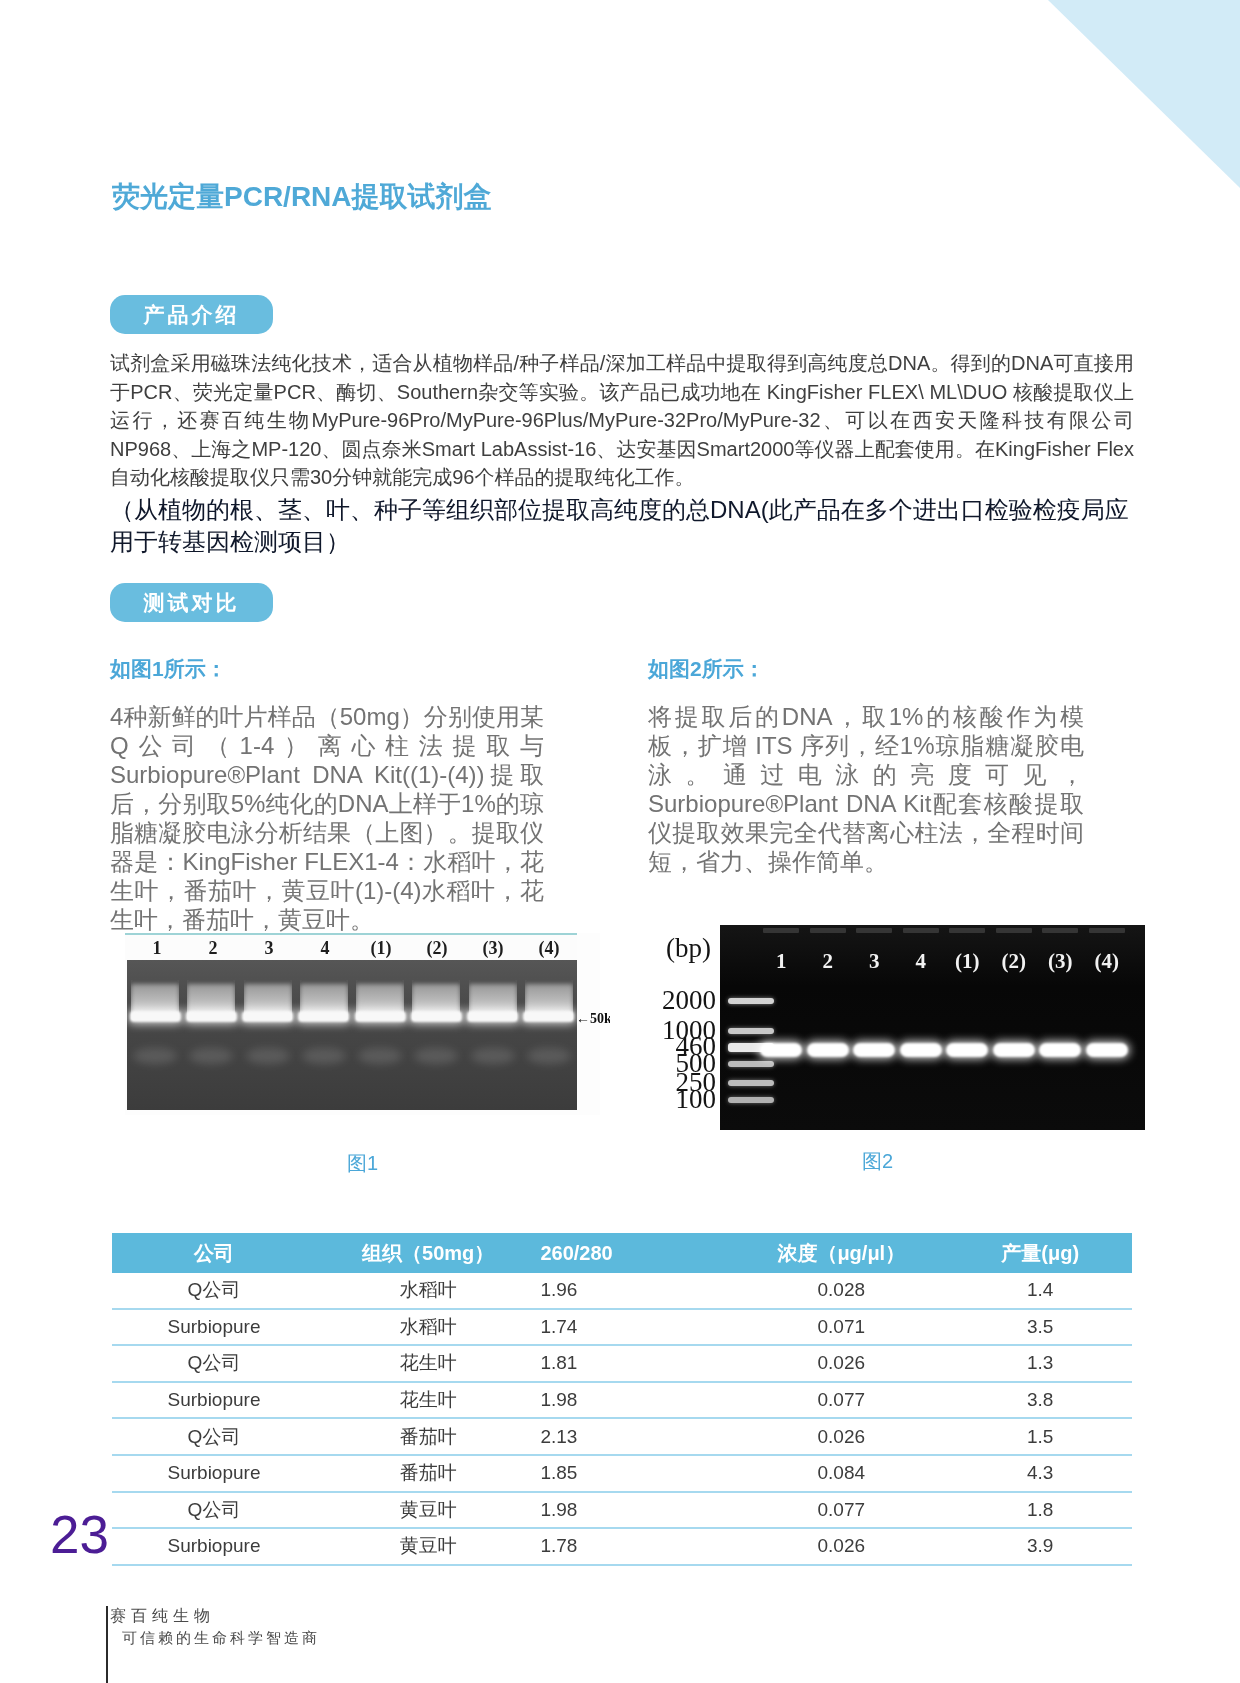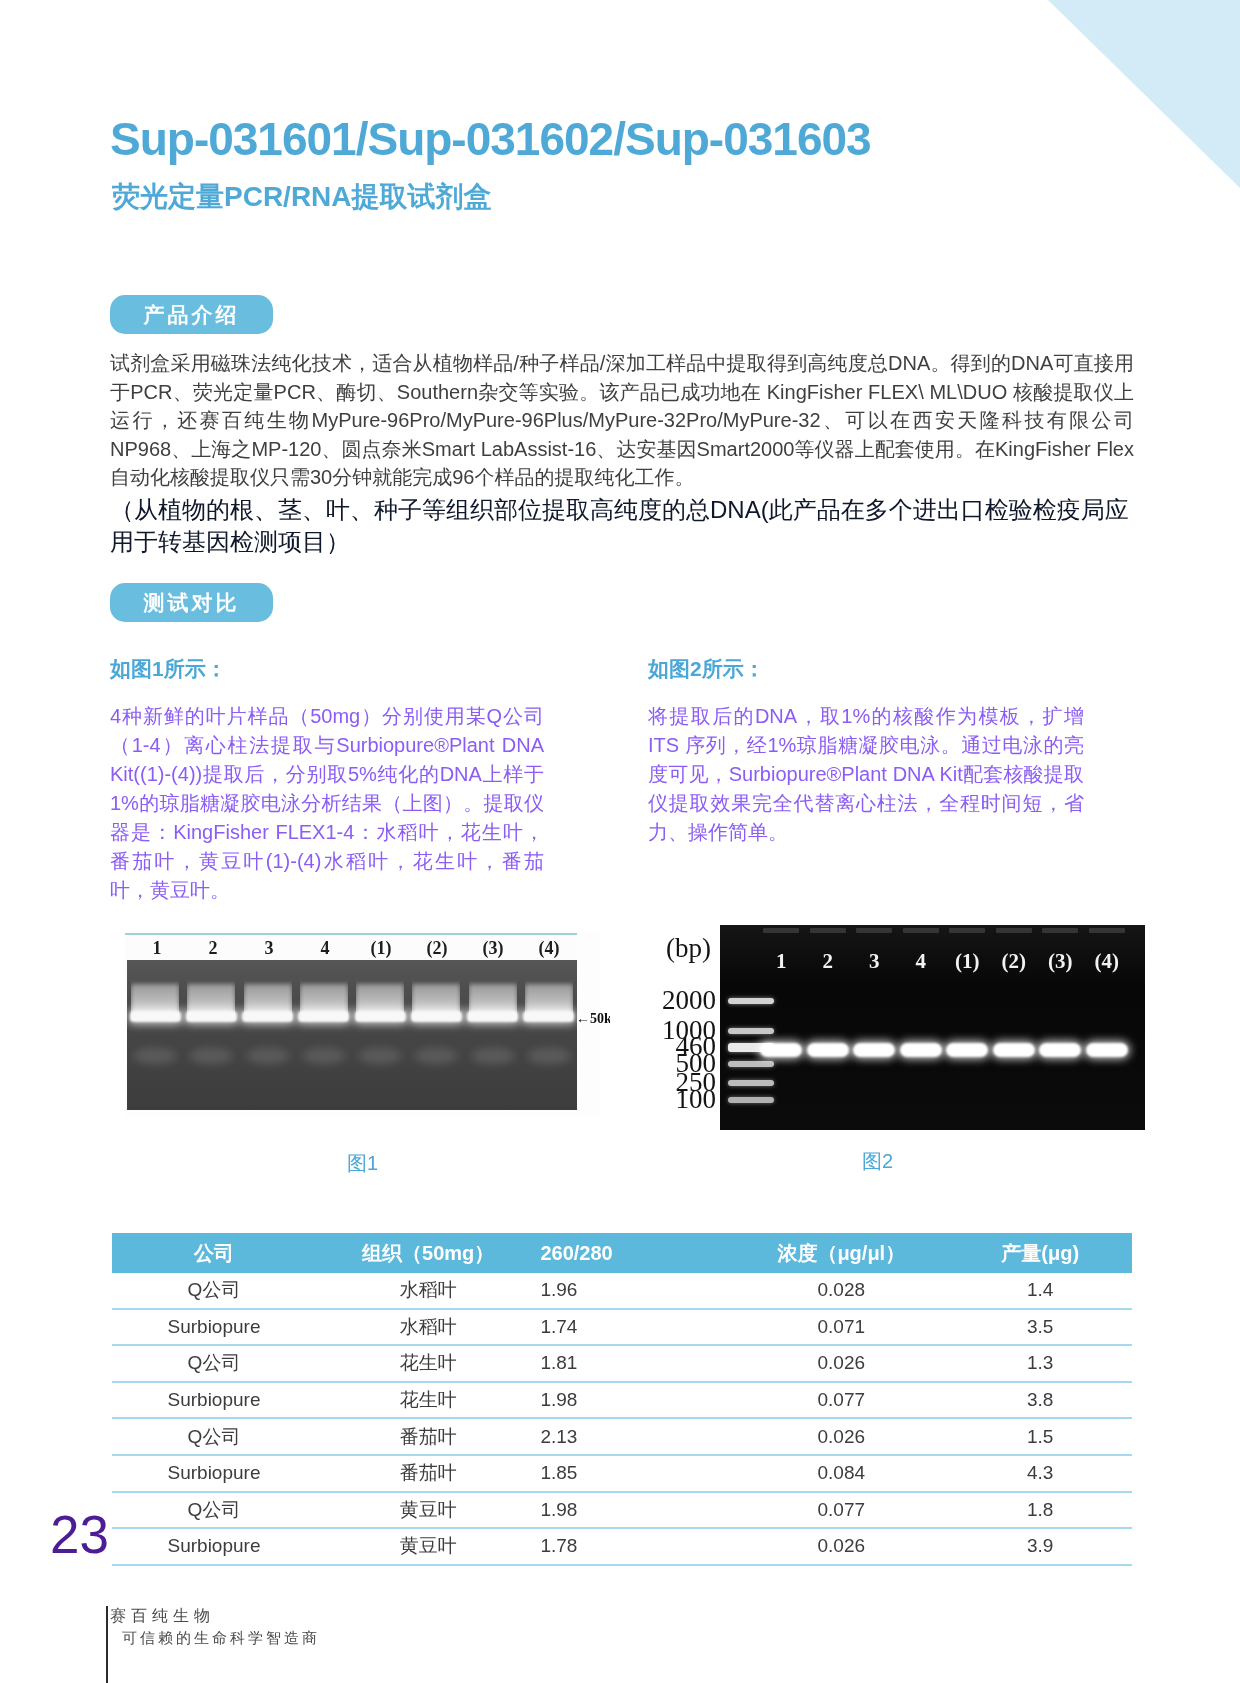--- a/index.html
+++ b/index.html
@@ -33,21 +33,21 @@
     font-size:20px; line-height:28.5px; text-align:justify; color:#3f3f3f;
   }
   .intro-note {
     position:absolute; left:110px; top:494px; width:1024px;
     font-size:24px; color:#0f172a;
   }
   .col { position:absolute; top:655px; }
   #col-left  { left:110px; width:434px; }
   #col-right { left:648px; width:436px; }
   .col-lead { font-size:21px; font-weight:bold; color:#4ba7d8; margin-bottom:19px; }
-  .col-body { font-size:20px; line-height:29px; text-align:justify; color:#8b5cf6; }
+  .col-body { font-size:24px; line-height:29px; text-align:justify; color:#737373; }
 
   
   #fig1 { position:absolute; left:125px; top:933px; width:475px; height:182px; background:#fdfdfd; }
   .f1-strip { position:absolute; left:0; top:0; width:452px; height:27px; background:#fcfcfc; border-top:2px solid #9ed3d6; }
   .f1-labels { position:absolute; left:4px; top:3px; width:448px; display:flex; }
   .f1-labels span { flex:1; text-align:center; font-family:"Liberation Serif",serif; font-weight:bold; font-size:18px; color:#1e1e1e; }
   .f1-gel {
     position:absolute; left:2px; top:27px; width:450px; height:150px;
     background:linear-gradient(180deg,#565656 0%,#484848 35%,#3c3c3c 100%);
   }
@@ -124,21 +124,20 @@
   .footer-rule { position:absolute; left:106px; top:1606px; width:2px; height:77px; background:#2b2b2b; }
   .footer-brand  { position:absolute; left:110px; top:1606px; font-size:16px; letter-spacing:5px; color:#4a4a4a; }
   .footer-slogan { position:absolute; left:122px; top:1629px; font-size:15px; letter-spacing:3px; color:#4a4a4a; }
 </style>
 </head>
 <body>
 
 <div class="page">
   <div class="corner-tri"></div>
 
-  <div class="doc-title">Sup-031601/Sup-031602/Sup-031603</div>
   <div class="doc-subtitle">荧光定量PCR/RNA提取试剂盒</div>
 
   <div class="badge" id="badge-intro">产品介绍</div>
   <div class="intro-text">试剂盒采用磁珠法纯化技术，适合从植物样品/种子样品/深加工样品中提取得到高纯度总DNA。得到的DNA可直接用于PCR、荧光定量PCR、酶切、Southern杂交等实验。该产品已成功地在 KingFisher FLEX\ ML\DUO 核酸提取仪上运行，还赛百纯生物MyPure-96Pro/MyPure-96Plus/MyPure-32Pro/MyPure-32、可以在西安天隆科技有限公司NP968、上海之MP-120、圆点奈米Smart LabAssist-16、达安基因Smart2000等仪器上配套使用。在KingFisher Flex自动化核酸提取仪只需30分钟就能完成96个样品的提取纯化工作。</div>
   <div class="intro-note">（从植物的根、茎、叶、种子等组织部位提取高纯度的总DNA(此产品在多个进出口检验检疫局应用于转基因检测项目）</div>
 
   <div class="badge" id="badge-compare">测试对比</div>
 
   <div class="col" id="col-left">
     <div class="col-lead">如图1所示：</div>

